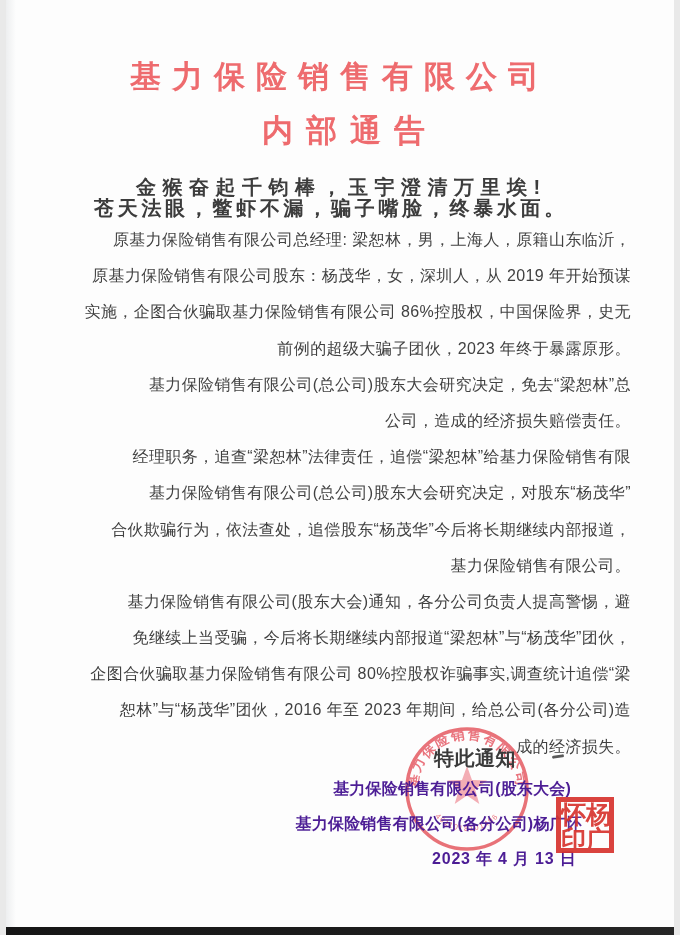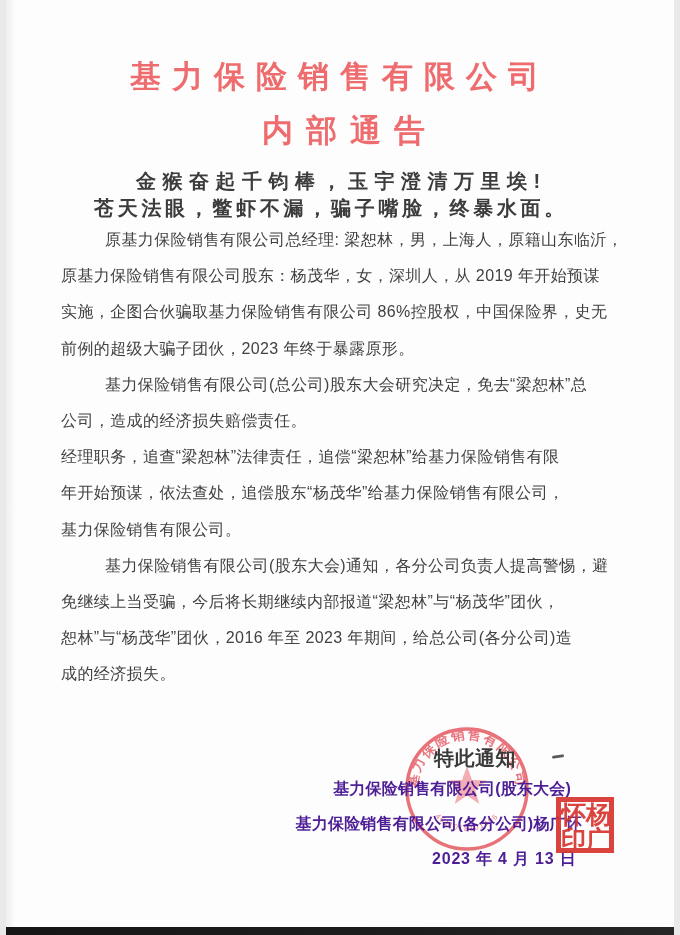--- a/index.html
+++ b/index.html
@@ -22,24 +22,24 @@
   }
   .doc-subtitle{
     position:absolute;left:0;right:0;top:110px;
     text-align:center;font-size:31px;font-weight:700;
     letter-spacing:13px;color:#ee6b6e;white-space:nowrap;padding-left:20px;
   }
   .slogan{
     position:absolute;font-size:20px;font-weight:700;color:#3c3c3c;
     white-space:nowrap;
   }
-  .slogan-1{left:130px;top:168px;letter-spacing:6.5px;}
+  .slogan-1{left:130px;top:174px;letter-spacing:6.5px;}
   .slogan-2{left:88px;top:195px;letter-spacing:3.7px;}
   .body-block{
-    position:absolute;left:55px;top:222px;width:570px;
+    position:absolute;left:55px;top:222px;width:570px;text-align:right;
   }
   .bline{
     height:36.2px;line-height:36.2px;font-size:16px;
     letter-spacing:0.4px;white-space:nowrap;color:#414141;
     font-weight:500;
   }
   .bline.indent{padding-left:44px;}
   .closing-notice{
     position:absolute;left:428px;top:745px;font-size:20px;
     font-weight:600;letter-spacing:0.5px;color:#3a3a3a;white-space:nowrap;z-index:3;
@@ -88,24 +88,26 @@
   <div class="slogan slogan-2">苍天法眼，鳖虾不漏，骗子嘴脸，终暴水面。</div>
 
   <div class="body-block">
     <div class="bline indent">原基力保险销售有限公司总经理: 梁恕林，男，上海人，原籍山东临沂，</div>
     <div class="bline">原基力保险销售有限公司股东：杨茂华，女，深圳人，从 2019 年开始预谋</div>
     <div class="bline">实施，企图合伙骗取基力保险销售有限公司 86%控股权，中国保险界，史无</div>
     <div class="bline">前例的超级大骗子团伙，2023 年终于暴露原形。</div>
     <div class="bline indent">基力保险销售有限公司(总公司)股东大会研究决定，免去“梁恕林”总</div>
     <div class="bline">公司，造成的经济损失赔偿责任。</div>
     <div class="bline">经理职务，追查“梁恕林”法律责任，追偿“梁恕林”给基力保险销售有限</div>
-    <div class="bline">年开始预谋，依法查处，追偿股东“杨茂华”给基力保险销售有限公司，</div>
+    <div class="bline indent">基力保险销售有限公司(总公司)股东大会研究决定，对股东“杨茂华”</div>
+    <div class="bline">合伙欺骗行为，依法查处，追偿股东“杨茂华”今后将长期继续内部报道，</div>
     <div class="bline">基力保险销售有限公司。</div>
     <div class="bline indent">基力保险销售有限公司(股东大会)通知，各分公司负责人提高警惕，避</div>
     <div class="bline">免继续上当受骗，今后将长期继续内部报道“梁恕林”与“杨茂华”团伙，</div>
+    <div class="bline">企图合伙骗取基力保险销售有限公司 80%控股权诈骗事实,调查统计追偿“梁</div>
     <div class="bline">恕林”与“杨茂华”团伙，2016 年至 2023 年期间，给总公司(各分公司)造</div>
     <div class="bline">成的经济损失。</div>
   </div>
 
   <div class="closing-notice">特此通知</div>
   <div class="sig-line sig-org">基力保险销售有限公司(股东大会)</div>
   <div class="sig-line sig-signer">基力保险销售有限公司(各分公司)杨广怀</div>
   <div class="sig-line sig-date">2023 年 4 月 13 日</div>
 
   <svg class="round-seal" viewBox="0 0 150 150" xmlns="http://www.w3.org/2000/svg">

